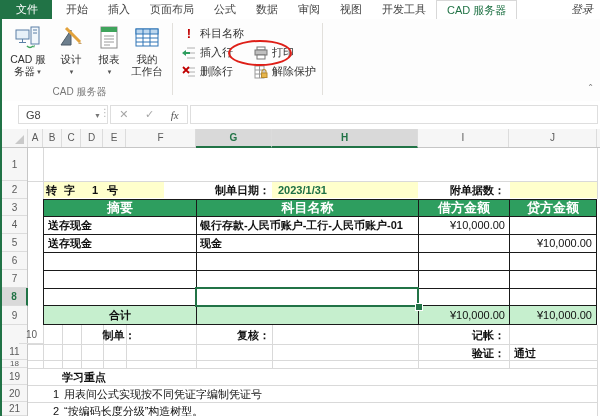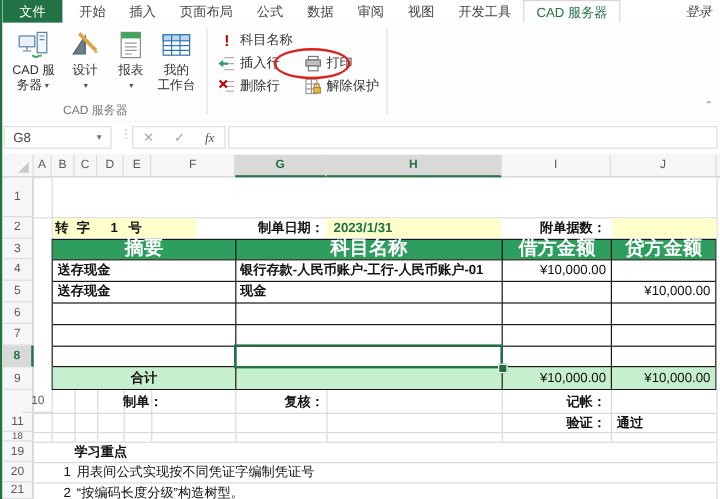--- a/index.html
+++ b/index.html
@@ -20,21 +20,21 @@
   .bigbtn .bicon{width:26px;height:26px;margin-top:2px;}
   .blabel{font-size:10.5px;line-height:11.5px;color:#333;text-align:center;margin-top:3px;white-space:nowrap;}
   .caret{font-size:6px;color:#555;display:inline-block;vertical-align:1px;margin-left:1px;}
   .smbtn{position:absolute;height:17px;display:flex;align-items:center;font-size:11px;color:#333;white-space:nowrap;cursor:default;}
   .sicon{width:14px;height:14px;margin-right:4px;display:inline-flex;align-items:center;justify-content:center;}
   .excl{color:#c00000;font-weight:bold;font-size:13px;line-height:13px;}
   #print-ellipse{position:absolute;left:226px;top:21px;width:60px;height:22px;border:2px solid var(--annotation_red,#de1f18);border-radius:50%;}
   #collapse-caret{position:absolute;right:6px;top:64px;font-size:8px;color:#777;}
   
   #fbar{position:absolute;left:0;top:101px;width:598px;height:28px;background:#fff;border-bottom:1px solid #cfcfcf;}
-  #namebox{position:absolute;left:1px;top:4px;width:90px;height:19px;border:1px solid #dedede;font-size:11px;color:#444;line-height:19px;padding-left:7px;box-sizing:border-box;}
+  #namebox{position:absolute;left:16px;top:4px;width:90px;height:19px;border:1px solid #dedede;font-size:11px;color:#444;line-height:19px;padding-left:7px;box-sizing:border-box;}
   .nb-caret{position:absolute;right:6px;top:0;font-size:7px;color:#777;}
   #fdots{position:absolute;left:98px;top:6px;font-size:10px;color:#b5b5b5;}
   #fxbox{position:absolute;left:108px;top:4px;width:78px;height:19px;border:1px solid #dedede;box-sizing:border-box;display:flex;align-items:center;justify-content:space-around;font-size:11px;color:#a6a6a6;}
   #fxbox .fx{font-family:"Liberation Serif","DejaVu Serif",serif;font-style:italic;color:#555;}
   #finput{position:absolute;left:188px;top:4px;width:408px;height:19px;border:1px solid #dedede;box-sizing:border-box;background:#fff;}
   
   #col-headers{position:absolute;left:0;top:129px;width:598px;height:19px;background:#f6f6f6;border-bottom:1px solid #c6c6c6;box-sizing:border-box;}
   .colh{position:absolute;top:0;height:18px;line-height:18px;text-align:center;font-size:10px;color:#5a5a5a;border-right:1px solid #dcdcdc;box-sizing:border-box;}
   .colh.selh{background:var(--selection_gray,#d9d9d9);color:var(--accent,#217346);border-bottom:2px solid var(--accent,#217346);height:19px;font-weight:bold;}
   #corner{position:absolute;left:0;top:0;width:26px;height:18px;border-right:1px solid #dcdcdc;box-sizing:border-box;}
@@ -45,21 +45,21 @@
   .gl{position:absolute;background:#d9d9d9;}
   
   #form-backdrop{position:absolute;left:41px;top:148px;width:554px;height:51px;background:#fff;}
   #title{position:absolute;left:41px;top:149px;width:554px;height:32px;line-height:32px;text-align:center;font-size:15px;font-weight:bold;color:#111;}
   .ycell{position:absolute;top:182px;height:16px;background:var(--cell_yellow,#ffffcc);}
   .r2t{position:absolute;top:182px;height:16px;line-height:16px;font-size:11px;font-weight:bold;color:#111;}
   #voucher{position:absolute;left:41px;top:199px;width:554px;height:126px;border:1px solid #1a1a1a;box-sizing:border-box;background:#fff;font-size:11px;color:#111;}
   .fv{position:absolute;top:0;width:1px;height:124px;background:#1a1a1a;}
   .fh{position:absolute;left:0;width:552px;height:1px;background:#1a1a1a;}
   #vheader{position:absolute;left:0;top:0;width:552px;height:16px;background:var(--header_green,#2e9e5f);}
-  .hcell{position:absolute;top:0;height:16px;line-height:16px;text-align:center;color:#fff;font-weight:bold;font-size:16px;}
+  .hcell{position:absolute;top:0;height:16px;line-height:16px;text-align:center;color:#fff;font-weight:bold;font-size:13px;}
   .vcell{position:absolute;height:17px;line-height:17px;white-space:nowrap;overflow:hidden;font-weight:bold;}
   .amt{text-align:right;font-weight:normal;}
   #vtotal{position:absolute;left:0;top:105px;width:552px;height:19px;background:var(--total_green,#c6efce);}
   #selbox{position:absolute;left:193px;top:287px;width:224px;height:20px;border:2px solid var(--accent,#217346);box-sizing:border-box;}
   #fillhandle{position:absolute;left:413px;top:303px;width:6px;height:6px;background:var(--accent,#217346);border:1px solid #fff;box-sizing:content-box;}
   .lbl{position:absolute;font-size:11px;font-weight:bold;color:#111;height:16px;line-height:16px;white-space:nowrap;}
   .note{position:absolute;font-size:11px;color:#111;height:15px;line-height:15px;white-space:nowrap;}
 </style>
 </head>
 <body>

